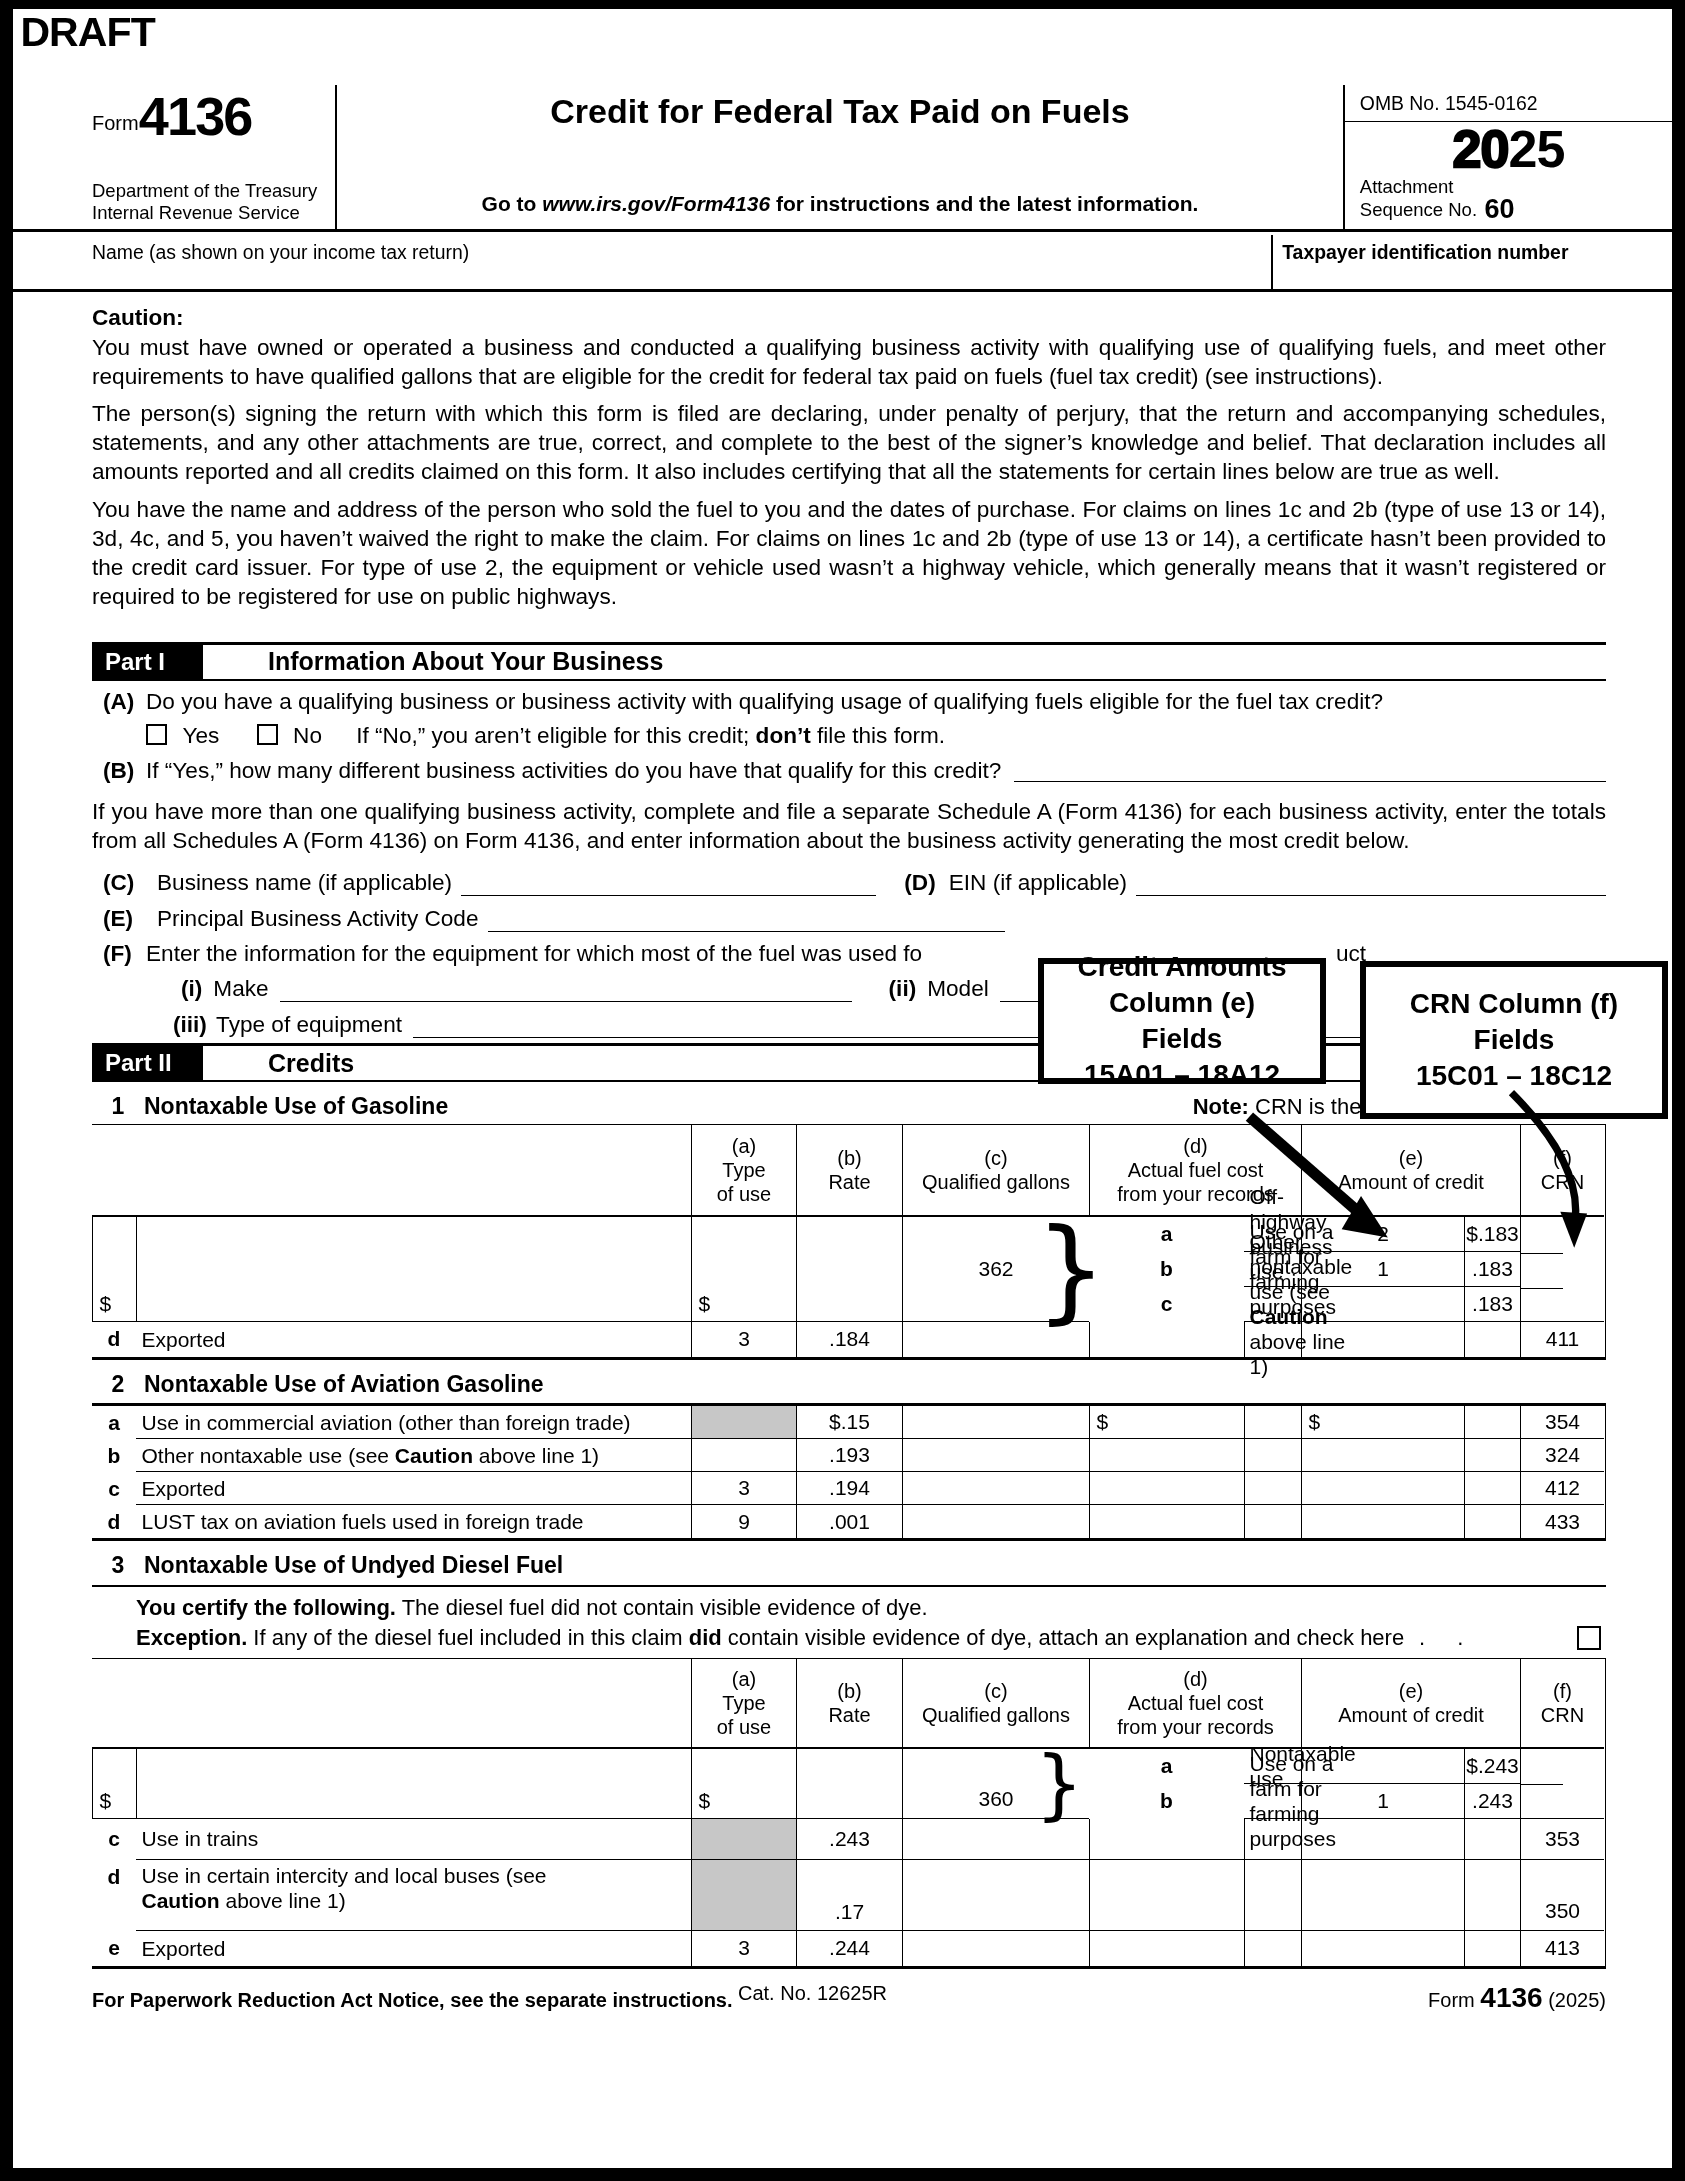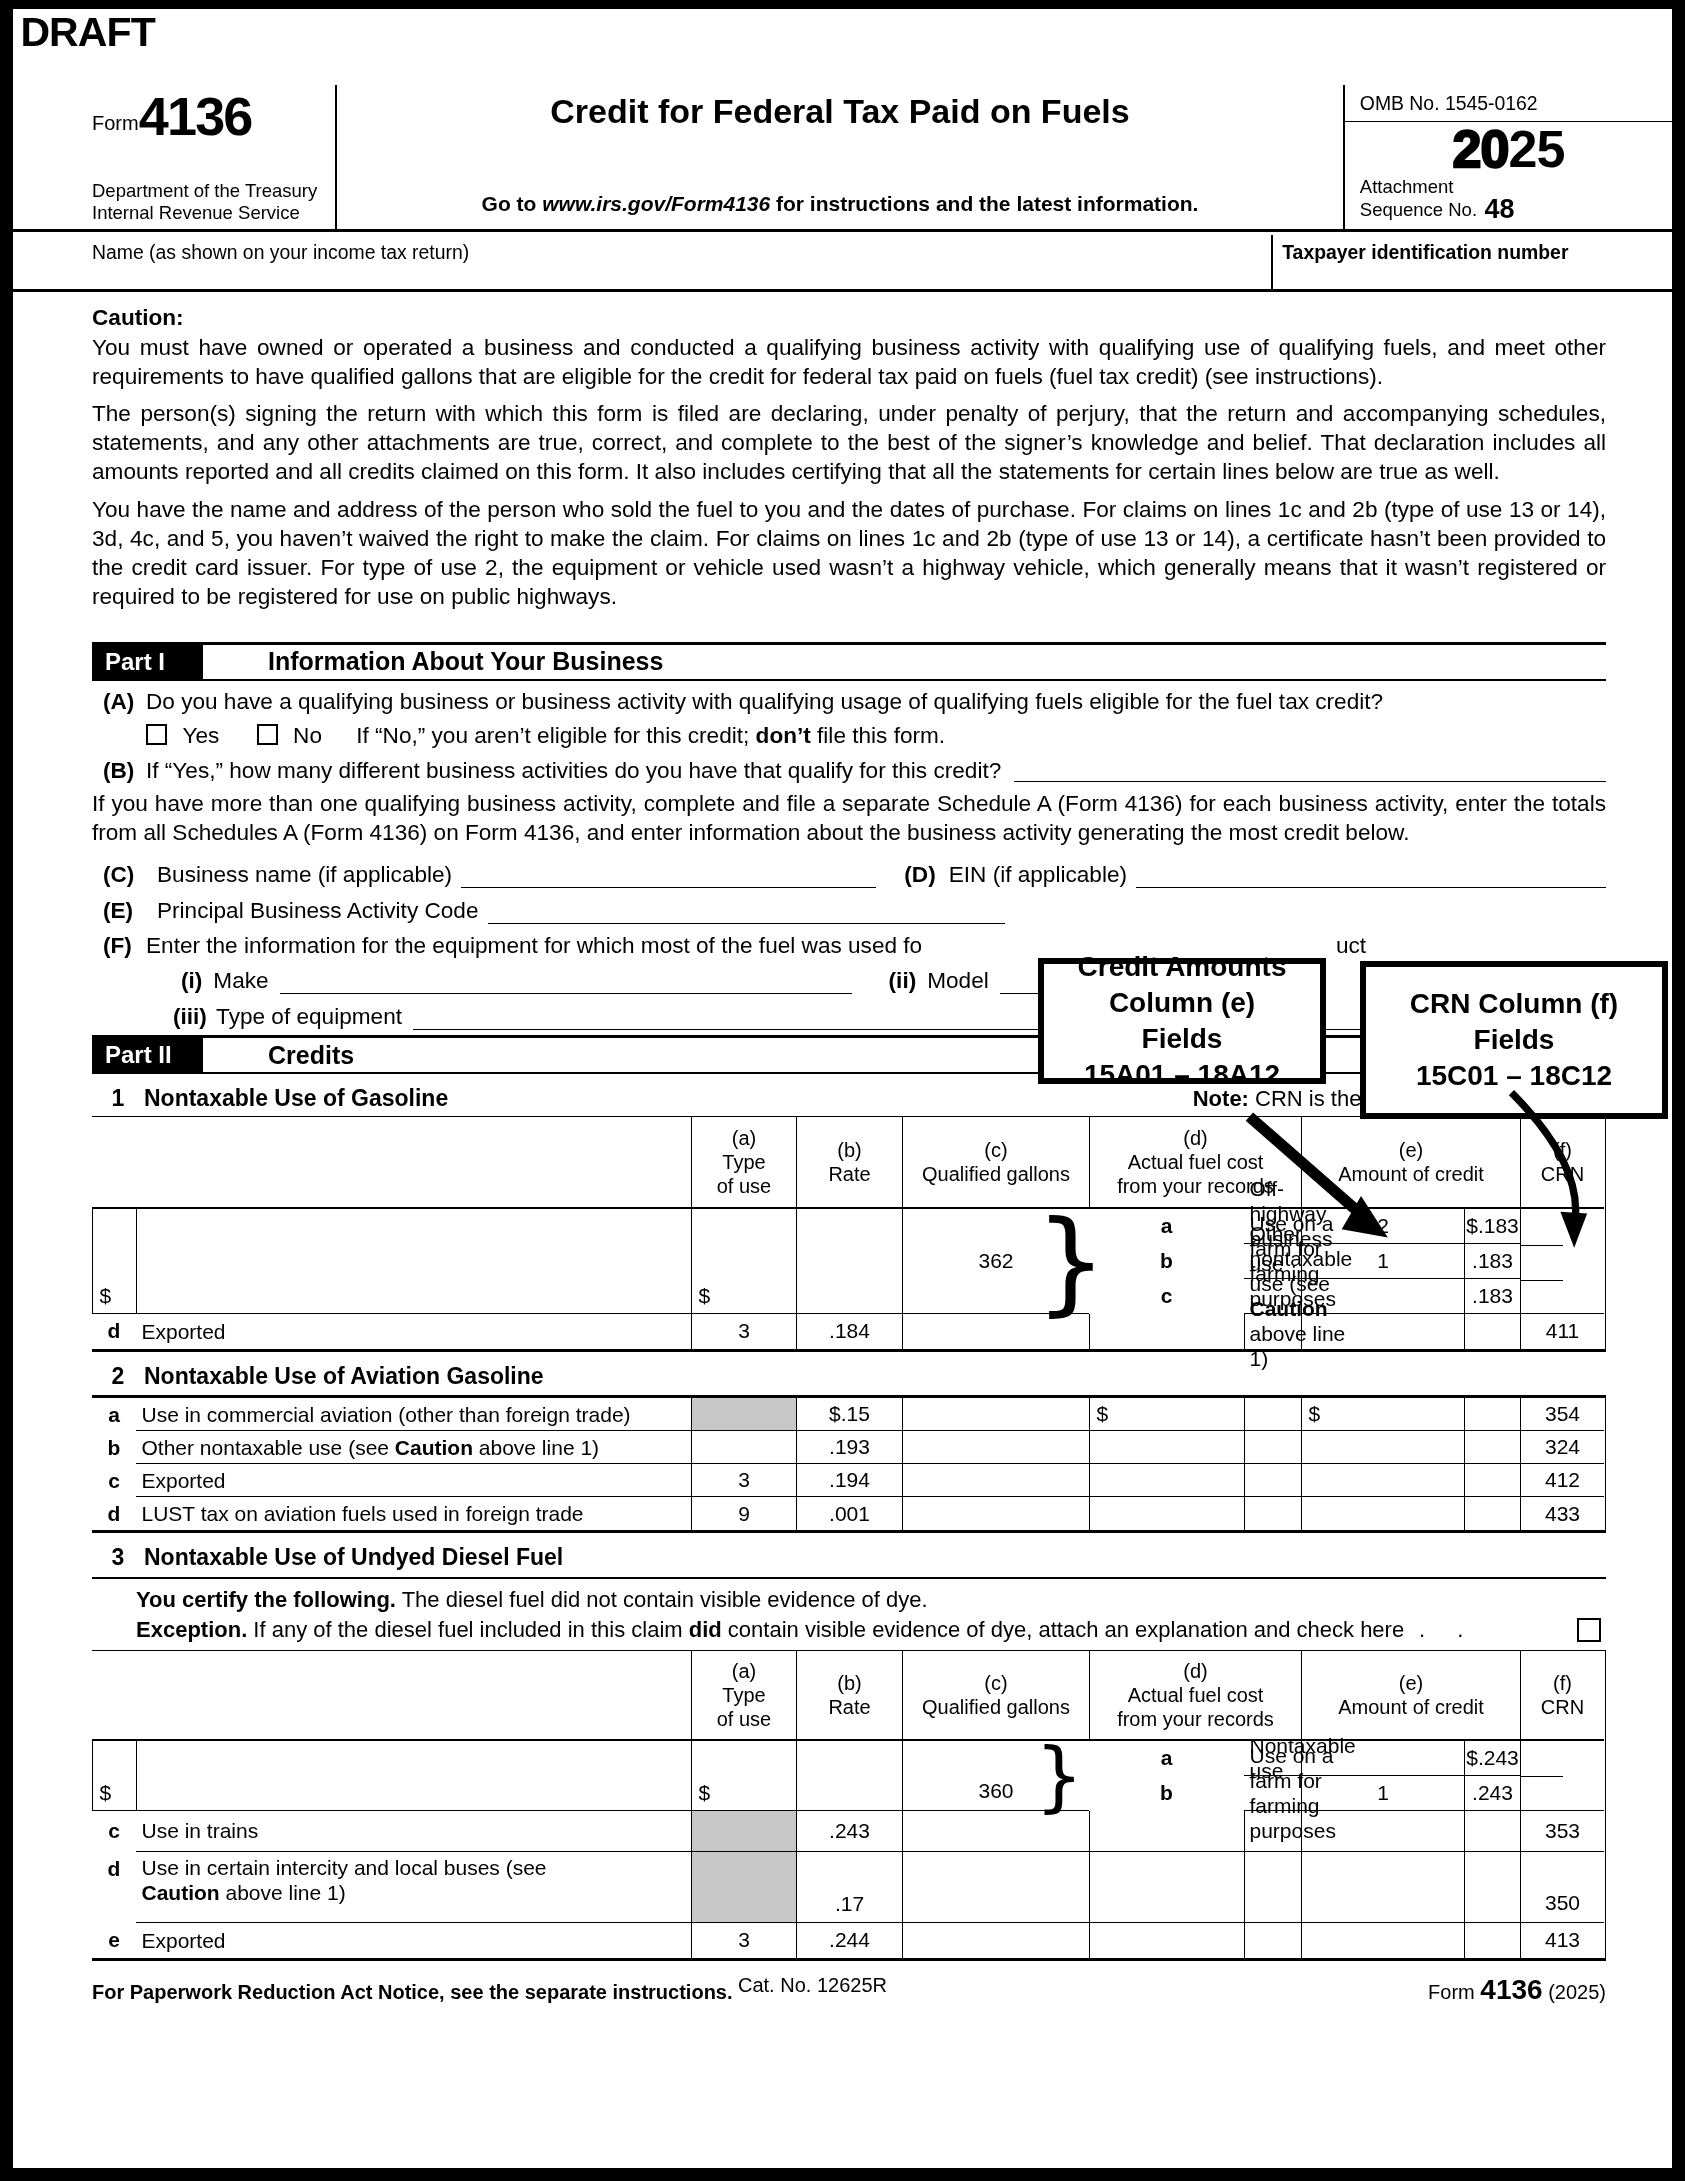--- a/index.html
+++ b/index.html
@@ -124,21 +124,21 @@
     <div class="fh-center">
       <div class="fh-title">Credit for Federal Tax Paid on Fuels</div>
       <div class="fh-goto"><span>Go to </span><i>www.irs.gov/Form4136</i><span> for instructions and the latest information.</span></div>
     </div>
     <div class="fh-right">
       <div class="fh-omb">OMB No. 1545-0162</div>
       <div class="fh-year"><span class="yr-outline">20</span><span>25</span></div>
       <div class="fh-att">Attachment</div>
       <div class="fh-seq">
             <span>Sequence No.</span>
-            <span class="fh-seqnum">48</span>
+            <span class="fh-seqnum">60</span>
           </div>
     </div>
   </div>
 
   <div class="name-row">
     <div class="nr-left"><span>Name (as shown on your income tax return)</span></div>
     <div class="nr-right"><span>Taxpayer identification number</span></div>
   </div>
 
   <div class="content">
@@ -168,21 +168,21 @@
     </div>
 
     <div class="qrow">
       <div class="qlabel">(B)</div>
       <div class="qbody" style="display:flex;">
             <span>If “Yes,” how many different business activities do you have that qualify for this credit?</span>
             <span class="fill" style="flex:1; margin-left:13px;"></span>
           </div>
     </div>
 
-    <div class="para" style="margin-top:4px;">If you have more than one qualifying business activity, complete and file a separate Schedule A (Form 4136) for each business activity, enter the totals from all Schedules A (Form 4136) on Form 4136, and enter information about the business activity generating the most credit below.</div>
+    <div class="para" style="margin-top:12px;">If you have more than one qualifying business activity, complete and file a separate Schedule A (Form 4136) for each business activity, enter the totals from all Schedules A (Form 4136) on Form 4136, and enter information about the business activity generating the most credit below.</div>
 
     <div class="frow" style="margin-top:13px;">
       <span class="qlabel lbl-b">(C)</span>
       <span style="margin-left:11px;">Business name (if applicable)</span>
       <span class="fill" style="width:415px; margin-left:9.2px;"></span>
       <span class="lbl-b" style="margin-left:28px;">(D)</span>
       <span style="margin-left:13px;">EIN (if applicable)</span>
       <span class="fill" style="flex:1; margin-left:9.2px;"></span>
     </div>
 

